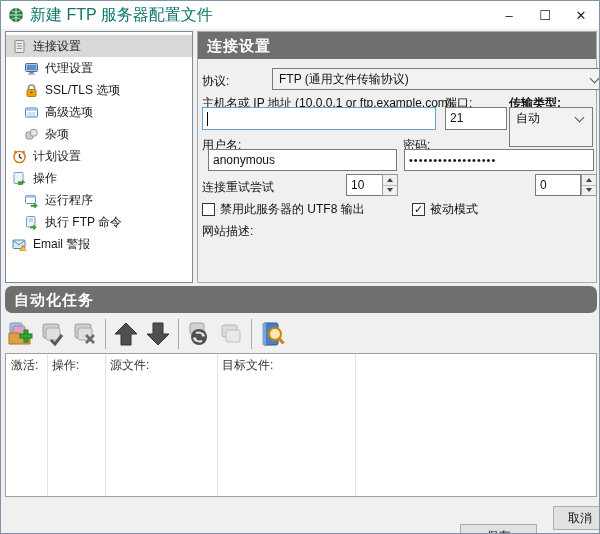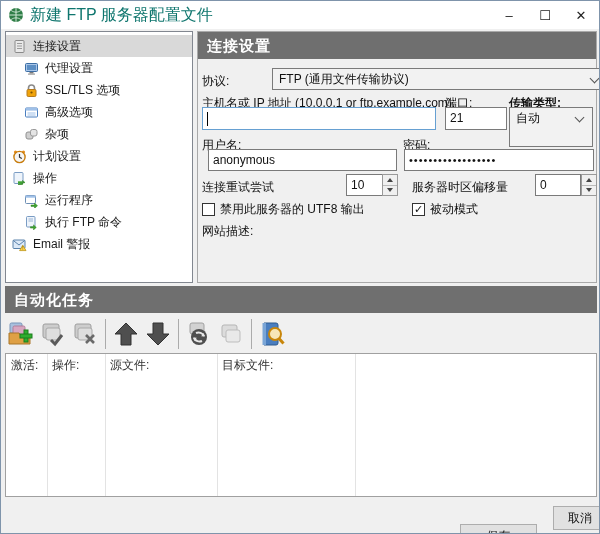--- a/index.html
+++ b/index.html
@@ -46,21 +46,21 @@
   .tri-up { width:0; height:0; border-left:3px solid transparent; border-right:3px solid transparent;
     border-bottom:4px solid #444; }
   .tri-dn { width:0; height:0; border-left:3px solid transparent; border-right:3px solid transparent;
     border-top:4px solid #444; }
   .cbrow { position:absolute; display:flex; align-items:center; font-size:12px; color:#111; }
   .cbox { width:13px; height:13px; border:1px solid #333; background:#fff; margin-right:5px;
     display:flex; align-items:center; justify-content:center; font-size:11px; line-height:11px; color:#111; }
   .descarea { position:absolute; background:#fff; border:1px solid #7a7a7a; font-size:12px;
     color:#111; padding:3px 5px; }
   
-  .auto-banner { position:absolute; left:4px; top:285px; width:592px; height:27px; }
+  .auto-banner { position:absolute; left:4px; top:285px; width:592px; height:27px;border-radius:7px; }
   .toolbar { position:absolute; left:4px; top:314px; width:592px; height:37px;
     display:flex; align-items:center; }
   .tbtn { width:32px; height:32px; display:flex; align-items:center; justify-content:center; }
   .tsep { width:1px; height:30px; background:#ababab; margin:0 4px; }
   
   .task-table { position:absolute; left:4px; top:352px; width:592px; height:144px;
     background:#fff; border:1px solid #a0a0a0; }
   .col-line { position:absolute; top:0; bottom:0; width:1px; background:#e3e3e3; }
   .th { position:absolute; top:3px; font-size:12px; color:#333; white-space:nowrap; }
   
@@ -226,21 +226,20 @@
     <div class="tinput" style="left:132px; top:142px; width:52px; height:22px; line-height:20px;margin-left:16px;">10</div>
     <div class="spinner" style="left:184px; top:142px;">
       <div class="spin-half">
           <span class="tri-up"></span>
         </div>
       <div class="spin-half">
           <span class="tri-dn"></span>
         </div>
     </div>
 
-    <span class="flabel" style="left:214px; top:147px;">服务器时区偏移量</span>
     <div class="tinput" style="left:337px; top:142px; width:46px; height:22px; line-height:20px;">0</div>
     <div class="spinner" style="left:383px; top:142px;">
       <div class="spin-half">
           <span class="tri-up"></span>
         </div>
       <div class="spin-half">
           <span class="tri-dn"></span>
         </div>
     </div>
 

